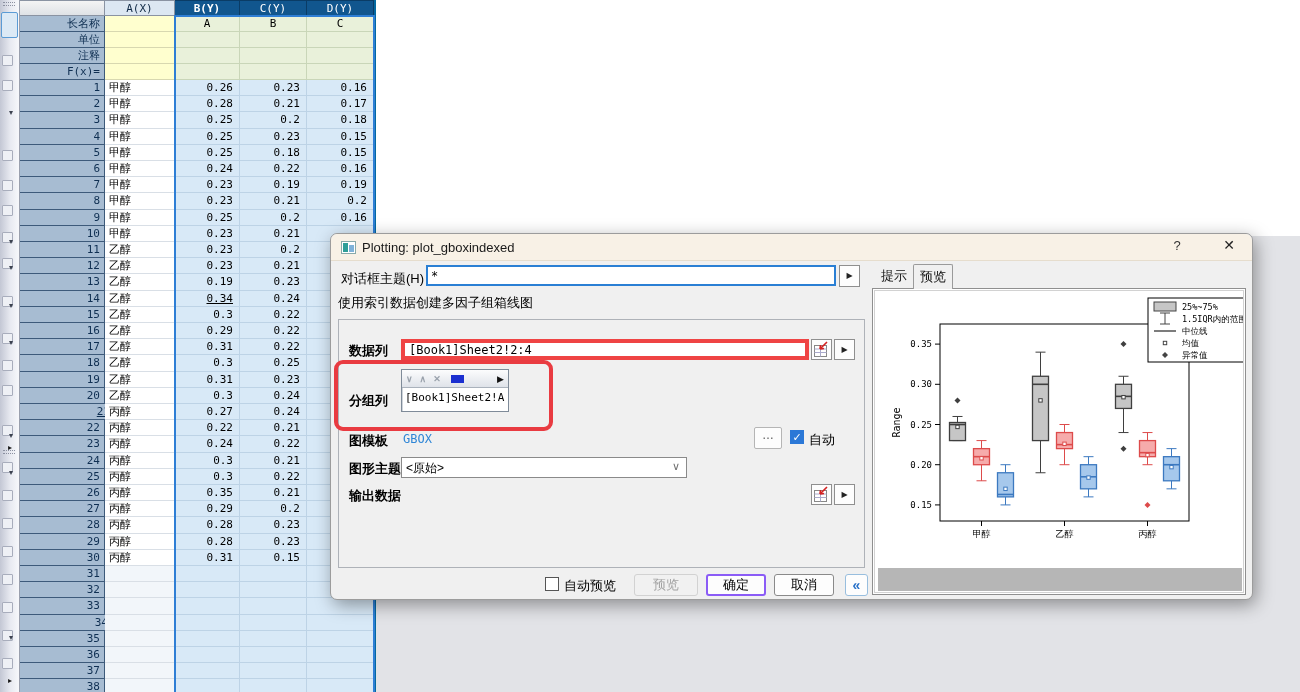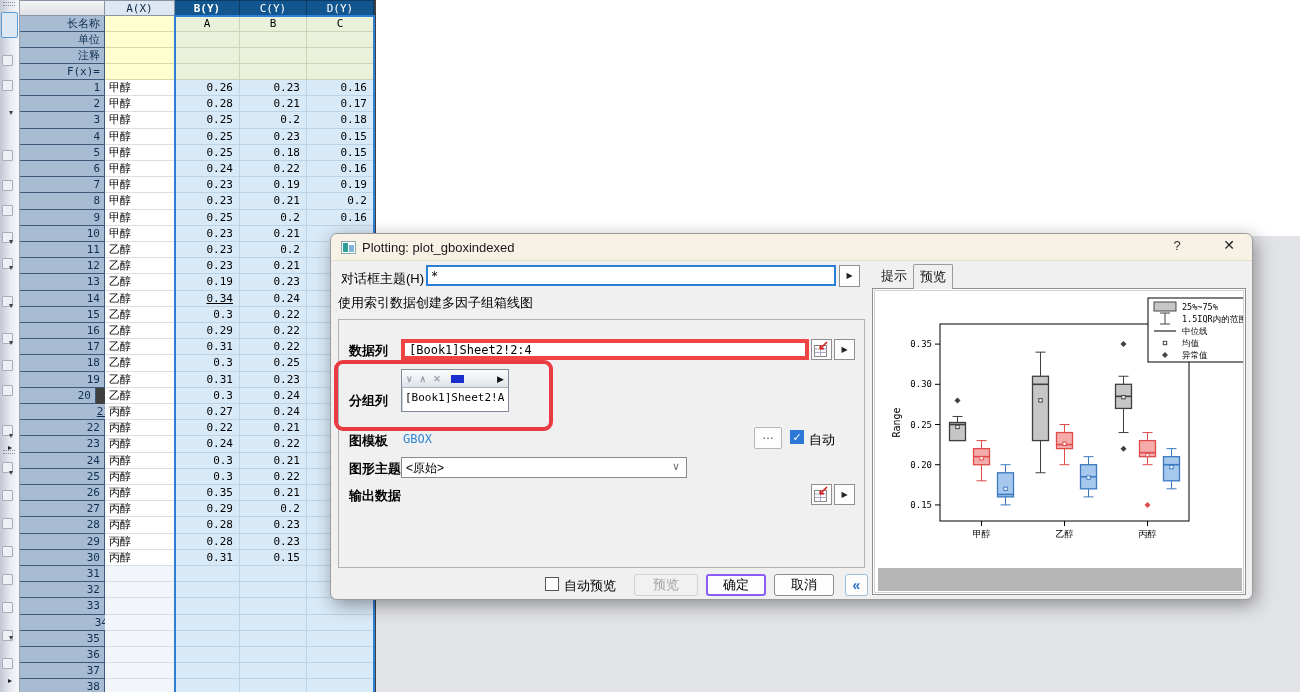--- a/index.html
+++ b/index.html
@@ -18,21 +18,21 @@
   #leftbar .grip { position:absolute; left:3px; width:12px; height:3px;
     border-top:1px dotted #8b90a0; }
   #leftbar .tool-sel { position:absolute; left:1px; width:17px; height:26px;
     border:1px solid #5b9bd5; background:#dcE9f5; border-radius:2px; }
   #leftbar .frag { position:absolute; left:2px; width:11px; height:11px;
     border:1px solid #a8adbc; background:#eef0f5; border-radius:1px; }
   #leftbar .arr { position:absolute; left:9px; font-size:8px; color:#3c4250; }
   #leftbar .flyout { position:absolute; left:8px; font-size:8px; color:#1a1a1a; }
 
   
-  #worksheet { left:20px; top:0; width:356px; height:692px; background:#404040; overflow:hidden; z-index:2; }
+  #worksheet { left:20px; top:0; width:356px; height:692px; background:#0369a1; overflow:hidden; z-index:2; }
   .ws-cell { position:absolute; overflow:hidden; white-space:nowrap;
     font-family:"DejaVu Sans Mono","Liberation Mono",monospace; font-size:11px; line-height:15px; color:#000; }
   .h-corner { background:linear-gradient(#f4f4f4,#dfe2e6); border:1px solid #8a93a2; border-left:none; }
   .h-light  { background:#dce7f2; border:1px solid #8a93a2; border-left:none; text-align:center; color:#102a46; }
   .h-dark   { background:#11568e; border:1px solid #0a3c66; border-left:none; text-align:center; color:#fff; }
   .h-bold   { font-weight:bold; }
   .rh { background:#a7bcd2; color:#0f2f52; border-bottom:1px solid #3d5a7a; border-right:1px solid #3d5a7a;
         text-align:right; padding-right:4px; }
   .la { background:#ffffcf; border-bottom:1px solid #d8d8b0; border-right:1px solid #d0d0a8; }
   .ls { background:#e9f1da; border-bottom:1px solid #c9d6b8; border-right:1px solid #c9d6b8; text-align:center; }
@@ -262,21 +262,21 @@
     <div class="ws-cell rh" style="left: 0px; top: 355.4px; width: 85px; height: 16.2px;">18</div>
     <div class="ws-cell ca" style="left: 85px; top: 355.4px; width: 70px; height: 16.2px;">乙醇</div>
     <div class="ws-cell cs" style="left: 155px; top: 355.4px; width: 65px; height: 16.2px;">0.3</div>
     <div class="ws-cell cs" style="left: 220px; top: 355.4px; width: 67px; height: 16.2px;">0.25</div>
     <div class="ws-cell cs" style="left: 287px; top: 355.4px; width: 67px; height: 16.2px;"></div>
     <div class="ws-cell rh" style="left: 0px; top: 371.6px; width: 85px; height: 16.2px;">19</div>
     <div class="ws-cell ca" style="left: 85px; top: 371.6px; width: 70px; height: 16.2px;">乙醇</div>
     <div class="ws-cell cs" style="left: 155px; top: 371.6px; width: 65px; height: 16.2px;">0.31</div>
     <div class="ws-cell cs" style="left: 220px; top: 371.6px; width: 67px; height: 16.2px;">0.23</div>
     <div class="ws-cell cs" style="left: 287px; top: 371.6px; width: 67px; height: 16.2px;"></div>
-    <div class="ws-cell rh" style="left: 0px; top: 387.8px; width: 76px; height: 16.2px;">20</div>
+    <div class="ws-cell rh" style="left: 0px; top: 387.8px; width: 85px; height: 16.2px;">20</div>
     <div class="ws-cell ca" style="left: 85px; top: 387.8px; width: 70px; height: 16.2px;">乙醇</div>
     <div class="ws-cell cs" style="left: 155px; top: 387.8px; width: 65px; height: 16.2px;">0.3</div>
     <div class="ws-cell cs" style="left: 220px; top: 387.8px; width: 67px; height: 16.2px;">0.24</div>
     <div class="ws-cell cs" style="left: 287px; top: 387.8px; width: 67px; height: 16.2px;"></div>
     <div class="ws-cell rh" style="left: 0px; top: 404px; width: 95px; height: 16.2px; text-decoration: underline;">21</div>
     <div class="ws-cell ca" style="left: 85px; top: 404px; width: 70px; height: 16.2px;">丙醇</div>
     <div class="ws-cell cs" style="left: 155px; top: 404px; width: 65px; height: 16.2px;">0.27</div>
     <div class="ws-cell cs" style="left: 220px; top: 404px; width: 67px; height: 16.2px;">0.24</div>
     <div class="ws-cell cs" style="left: 287px; top: 404px; width: 67px; height: 16.2px;"></div>
     <div class="ws-cell rh" style="left: 0px; top: 420.2px; width: 85px; height: 16.2px;">22</div>

